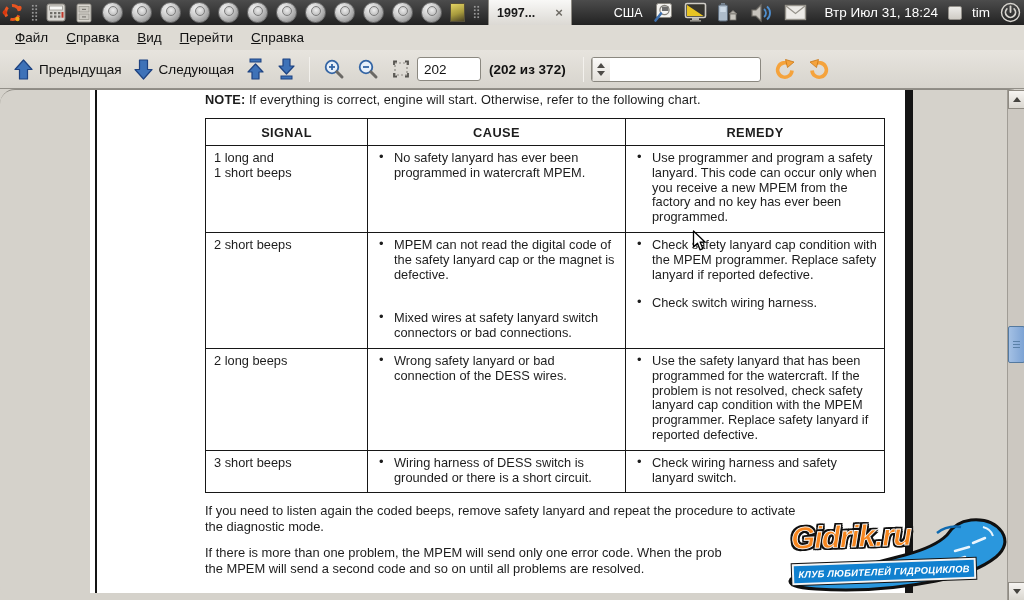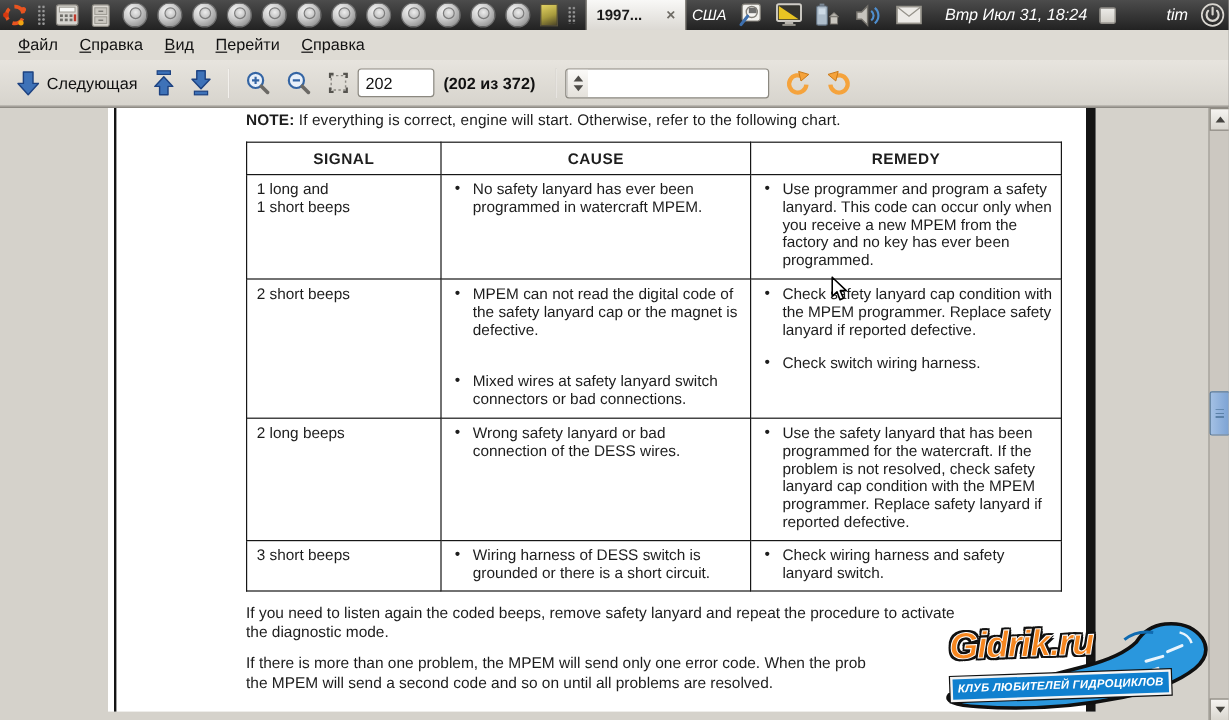--- a/index.html
+++ b/index.html
@@ -8,40 +8,40 @@
     position: relative; width: 1024px; height: 600px; overflow: hidden;
     font-family: "Liberation Sans", sans-serif; background: #d5d2cb;
   }
 
   
   .panel {
     position: absolute; top:0; left:0; width:1024px; height:25px;
     background: linear-gradient(#4c4c4c, #222); color:#fff;
   }
   .panel-left { position:absolute; left:2px; top:0; height:25px; display:flex; align-items:center; gap:8px; }
-  .panel-right { position:absolute; right:3px; top:0; height:25px; display:flex; align-items:center; gap:10px;font-style:italic; }
+  .panel-right { position:absolute; right:3px; top:0; height:25px; display:flex; align-items:center; gap:10px; }
   .grip { width:7px; height:17px;
     background-image: radial-gradient(circle, #989898 0.9px, transparent 1.1px);
     background-size: 3.5px 3.5px; }
   .p-ico { display:flex; align-items:center; justify-content:center; }
   .globe { width:21px; height:21px; border-radius:50%; flex:0 0 auto;
     background: radial-gradient(circle at 35% 30%, #f4f4f4 0%, #cdcdcd 40%, #9b9b9b 75%, #7d7d7d 100%);
     border:1px solid #6d6d6d; position:relative; }
   .globe::after { content:""; position:absolute; left:5px; top:3px; width:8px; height:8px; border-radius:50%;
     background: radial-gradient(circle at 50% 40%, #ececec, #b3b3b3); border:1px solid #7c7c7c; }
   .photo-ico { width:15px; height:19px; border:1px solid #57503a;
     background: linear-gradient(160deg, #e4d463 0%, #a79a3d 55%, #4d4526 100%); }
   .win-btn { height:35px; display:flex; align-items:center; gap:20px; padding:0 8px;
     background: linear-gradient(#fdfdfc, #d7d4ce); border:1px solid #8f8c85; border-radius:3px;
     color:#1a1a1a; font-weight:bold; font-size:12.5px; }
   .win-close { color:#6e6b65; font-size:13px; font-weight:bold; line-height:1; }
   .kbd-layout { font-size:12.5px; color:#fff; }
   .clock { font-size:13.5px; color:#fff; white-space:nowrap; margin-left:8px; }
   .user-box { width:14px; height:14px; background:linear-gradient(#ecebe8,#cfccc5); border:1px solid #93908a; border-radius:2px; }
-  .user-name { font-size:13.5px; color:#fff;margin-left:32px; }
+  .user-name { font-size:13.5px; color:#fff; }
 
   
   .menubar { position:absolute; top:25px; left:0; width:1024px; height:25px;
     background:#dedbd4; display:flex; align-items:center; padding-left:6px; }
   .menu-item { display:inline-block; padding:4px 9px; font-size:13.5px; color:#111; }
   .menu-item::first-letter { text-decoration: underline; }
 
   
   .toolbar { position:absolute; top:50px; left:0; width:1024px; height:39px;
     background: linear-gradient(#e7e4de, #d7d4cd); border-bottom:1px solid #928f88;
@@ -54,21 +54,21 @@
   .zoom-combo { width:170px; height:25px; border:1px solid #8b8880; border-radius:3px; background:#fff;
     display:flex; align-items:stretch; overflow:hidden; }
   .zoom-combo .val { flex:1; display:flex; align-items:center; padding-left:8px; }
   .spin { width:18px; border-left:1px solid #b5b2ab; display:flex; flex-direction:column;
     align-items:center; justify-content:center; gap:3px; background:linear-gradient(#fbfaf8,#e4e1db); }
   .tri-up { width:0; height:0; border-left:4px solid transparent; border-right:4px solid transparent; border-bottom:5px solid #4e4c48; }
   .tri-down { width:0; height:0; border-left:4px solid transparent; border-right:4px solid transparent; border-top:5px solid #4e4c48; }
 
   
   .doc-area { position:absolute; top:89px; left:0; width:1024px; height:511px;
-    background:#d5d2cb; border-top:1px solid #8e8b84; }
+    background:#d5d2cb; border-top:1px solid #8e8b84;border-radius:15px; }
   .page { position:absolute; left:90px; top:0; width:823px; height:503px; background:#fff; }
   .page-edge-left { position:absolute; left:5px; top:0; bottom:0; width:2px; background:#141414; }
   .page-edge-right { position:absolute; right:0; top:0; bottom:0; width:8px; background:#141414; }
   .page-content { position:absolute; left:115px; top:0; width:679px; color:#1d1d1d; }
   .note { font-size:12.8px; margin-top:2px; letter-spacing:0.1px; }
   .note b { font-weight:bold; }
 
   table.beep { border-collapse:collapse; margin-top:11px; width:679px; table-layout:fixed; }
   table.beep th, table.beep td { border:1.6px solid #171717; }
   table.beep th { height:27px; font-size:12.8px; font-weight:bold; text-align:center; letter-spacing:0.4px; }
@@ -228,20 +228,26 @@
 
   <div class="menubar">
     <span class="menu-item">Файл</span>
     <span class="menu-item">Справка</span>
     <span class="menu-item">Вид</span>
     <span class="menu-item">Перейти</span>
     <span class="menu-item">Справка</span>
   </div>
 
   <div class="toolbar">
+    <span class="tbtn">
+      <svg width="19" height="21" viewBox="0 0 19 21">
+        <polygon points="9.5,1 18,10.5 13.5,10.5 13.5,20 5.5,20 5.5,10.5 1,10.5" fill="#3e72b8" stroke="#1d4281" stroke-width="1.2" stroke-linejoin="round"></polygon>
+      </svg>
+      <span>Предыдущая</span>
+    </span>
     <span class="tbtn">
       <svg width="19" height="21" viewBox="0 0 19 21">
         <polygon points="9.5,20 18,10.5 13.5,10.5 13.5,1 5.5,1 5.5,10.5 1,10.5" fill="#3e72b8" stroke="#1d4281" stroke-width="1.2" stroke-linejoin="round"></polygon>
       </svg>
       <span>Следующая</span>
     </span>
     <span class="tbtn">
       <svg width="19" height="22" viewBox="0 0 19 22">
         <rect x="4" y="1" width="11" height="3" fill="#3e72b8" stroke="#1d4281" stroke-width="1"></rect>
         <polygon points="9.5,6 17,14 13,14 13,21 6,21 6,14 2,14" fill="#3e72b8" stroke="#1d4281" stroke-width="1.2" stroke-linejoin="round"></polygon>

